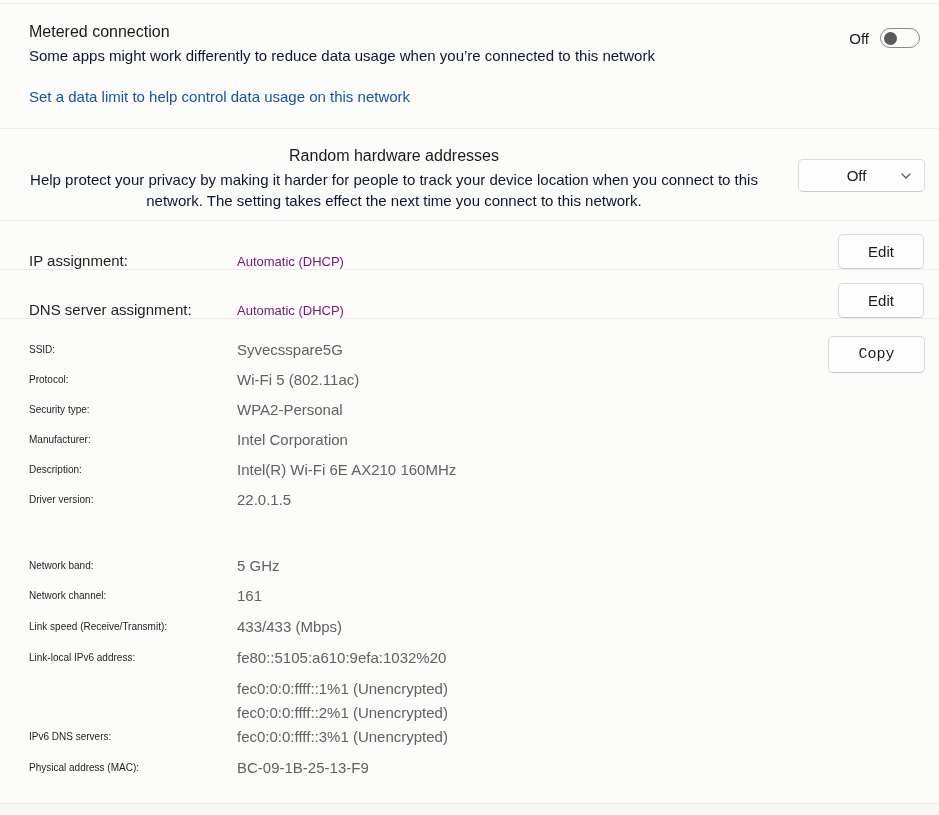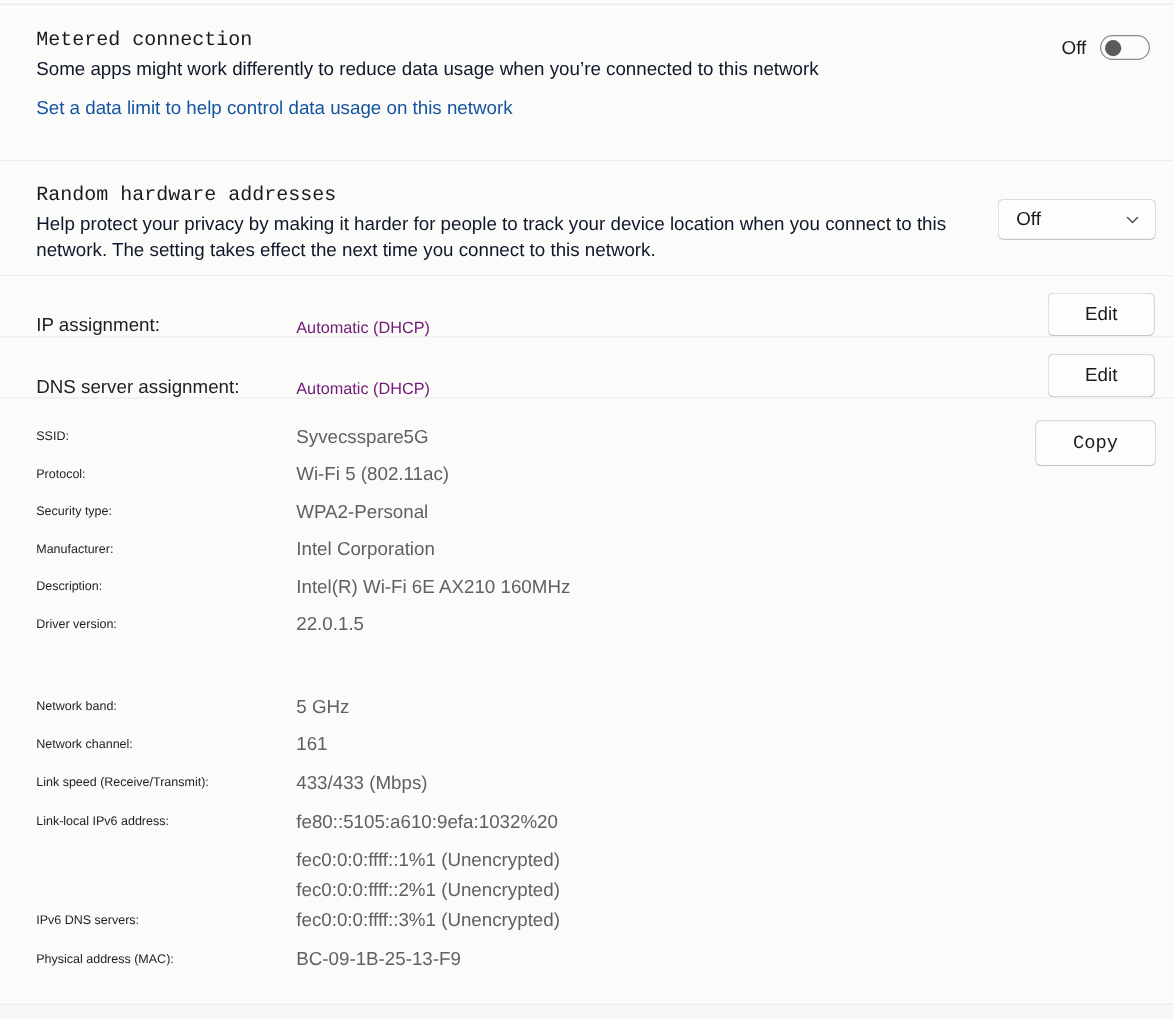--- a/index.html
+++ b/index.html
@@ -14,39 +14,39 @@
 
   .card {
     background:#fbfbfa;
     border-bottom:1px solid #ececea;
     position:relative;
   }
   .prev-card-edge { height:4px; background:#fbfbfa; border-bottom:1px solid #ececea; }
 
   
   .card-metered { height:125px; padding:17px 180px 0 29px; }
-  .card-title { font-size:16px; font-weight:400; color:#1a1a1a; line-height:22px;font-family:Liberation Mono, monospace; }
+  .card-title { font-size:16px; font-weight:400; color:#1a1a1a; line-height:22px; }
   .card-desc  { font-size:15px; color:#0f172a; line-height:21px; margin-top:2px; max-width:740px; }
   .link {
-    display:inline-block; margin-top:12px;
+    display:inline-block; margin-top:22px;
     font-size:15px; color:#15549e; text-decoration:none; cursor:pointer;
   }
   .toggle-area { position:absolute; top:24px; right:19px; display:flex; align-items:center; gap:11px; }
   .toggle-state-label { font-size:15px; color:#1b1b1b; }
   .toggle {
     width:40px; height:20px; border:1px solid #8a8a8a; border-radius:11px;
     background:#fbfbfa; position:relative; cursor:pointer;
   }
   .toggle .knob {
     position:absolute; left:3px; top:2.5px; width:13px; height:13px;
     border-radius:50%; background:#5a5a5a;
   }
 
   
-  .card-random { height:92px; padding:16px 180px 0 29px; }
+  .card-random { height:92px; padding:16px 180px 0 29px;text-align:center; }
   .dropdown {
     position:absolute; top:30px; right:14px;
     width:127px; height:33px;
     background:#fdfdfd; border:1px solid #dcdcda; border-bottom-color:#c9c9c7;
     border-radius:5px; display:flex; align-items:center;
     padding:0 12px 0 14px; cursor:pointer;
   }
   .dropdown-value { font-size:15px; color:#1b1b1b; flex:1; }
   .chevron { width:12px; height:12px; display:block; }
 

